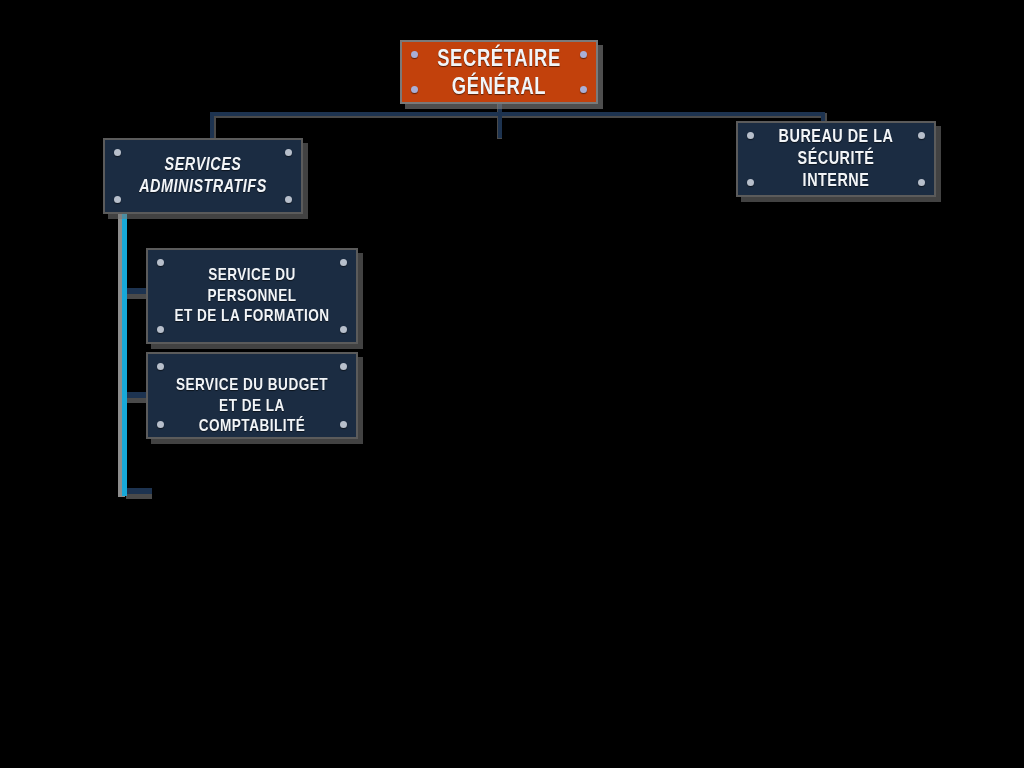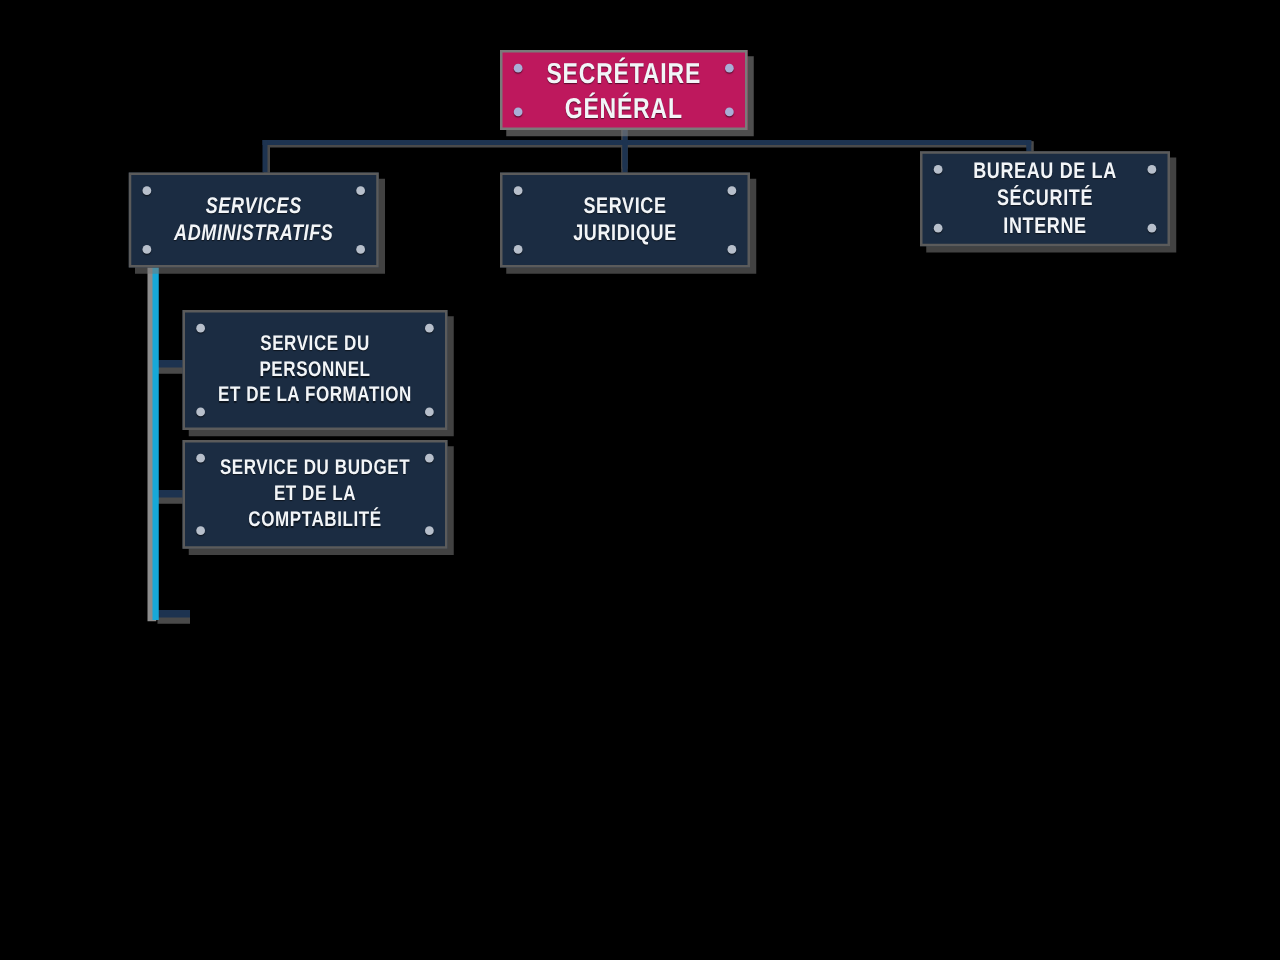--- a/index.html
+++ b/index.html
@@ -28,21 +28,21 @@
     display: flex;
     align-items: center;
     justify-content: center;
     text-align: center;
     background: #1b2c42;
     border: 2px solid #5b5b5b;
     box-shadow: 5px 5px 0 0 rgba(120,120,120,0.55);
     z-index: 5;
   }
   .node.root {
-    background: #be185d;
+    background: #c2410c;
     border: 2px solid #7a7a7a;
     box-shadow: 5px 5px 0 0 rgba(130,130,130,0.60);
   }
 
   .node-label {
     color: #f2f5f8;
     font-weight: 700;
     letter-spacing: 0.035em;
     line-height: 1.22;
     text-transform: uppercase;
@@ -146,47 +146,40 @@
   </div>
 
   <div class="node size-lvl2" style="left:103px; top:138px; width:200px; height:76px;font-style:italic;">
     <span class="rivet tl"></span>
     <span class="rivet tr"></span>
     <span class="rivet bl"></span>
     <span class="rivet br"></span>
     <span class="node-label">SERVICES ADMINISTRATIFS</span>
   </div>
 
-  <div class="node size-lvl2" style="left:400px; top:138px; width:200px; height:76px;">
-    <span class="rivet tl"></span>
-    <span class="rivet tr"></span>
-    <span class="rivet bl"></span>
-    <span class="rivet br"></span>
-    <span class="node-label">SERVICE JURIDIQUE</span>
-  </div>
 
   <div class="node size-lvl2" style="left:736px; top:121px; width:200px; height:76px;">
     <span class="rivet tl"></span>
     <span class="rivet tr"></span>
     <span class="rivet bl"></span>
     <span class="rivet br"></span>
     <span class="node-label">BUREAU DE LA SÉCURITÉ
 INTERNE</span>
   </div>
 
   <div class="node size-lvl3" style="left:146px; top:248px; width:212px; height:96px;">
     <span class="rivet tl"></span>
     <span class="rivet tr"></span>
     <span class="rivet bl"></span>
     <span class="rivet br"></span>
     <span class="node-label">SERVICE DU PERSONNEL
 ET DE LA FORMATION</span>
   </div>
 
-  <div class="node size-lvl3" style="left:146px; top:352px; width:212px; height:87px;">
+  <div class="node size-lvl3" style="left:146px; top:352px; width:212px; height:87px;align-items:flex-end;">
     <span class="rivet tl"></span>
     <span class="rivet tr"></span>
     <span class="rivet bl"></span>
     <span class="rivet br"></span>
     <span class="node-label">SERVICE DU BUDGET
 ET DE LA COMPTABILITÉ</span>
   </div>
 
 
 </div>

